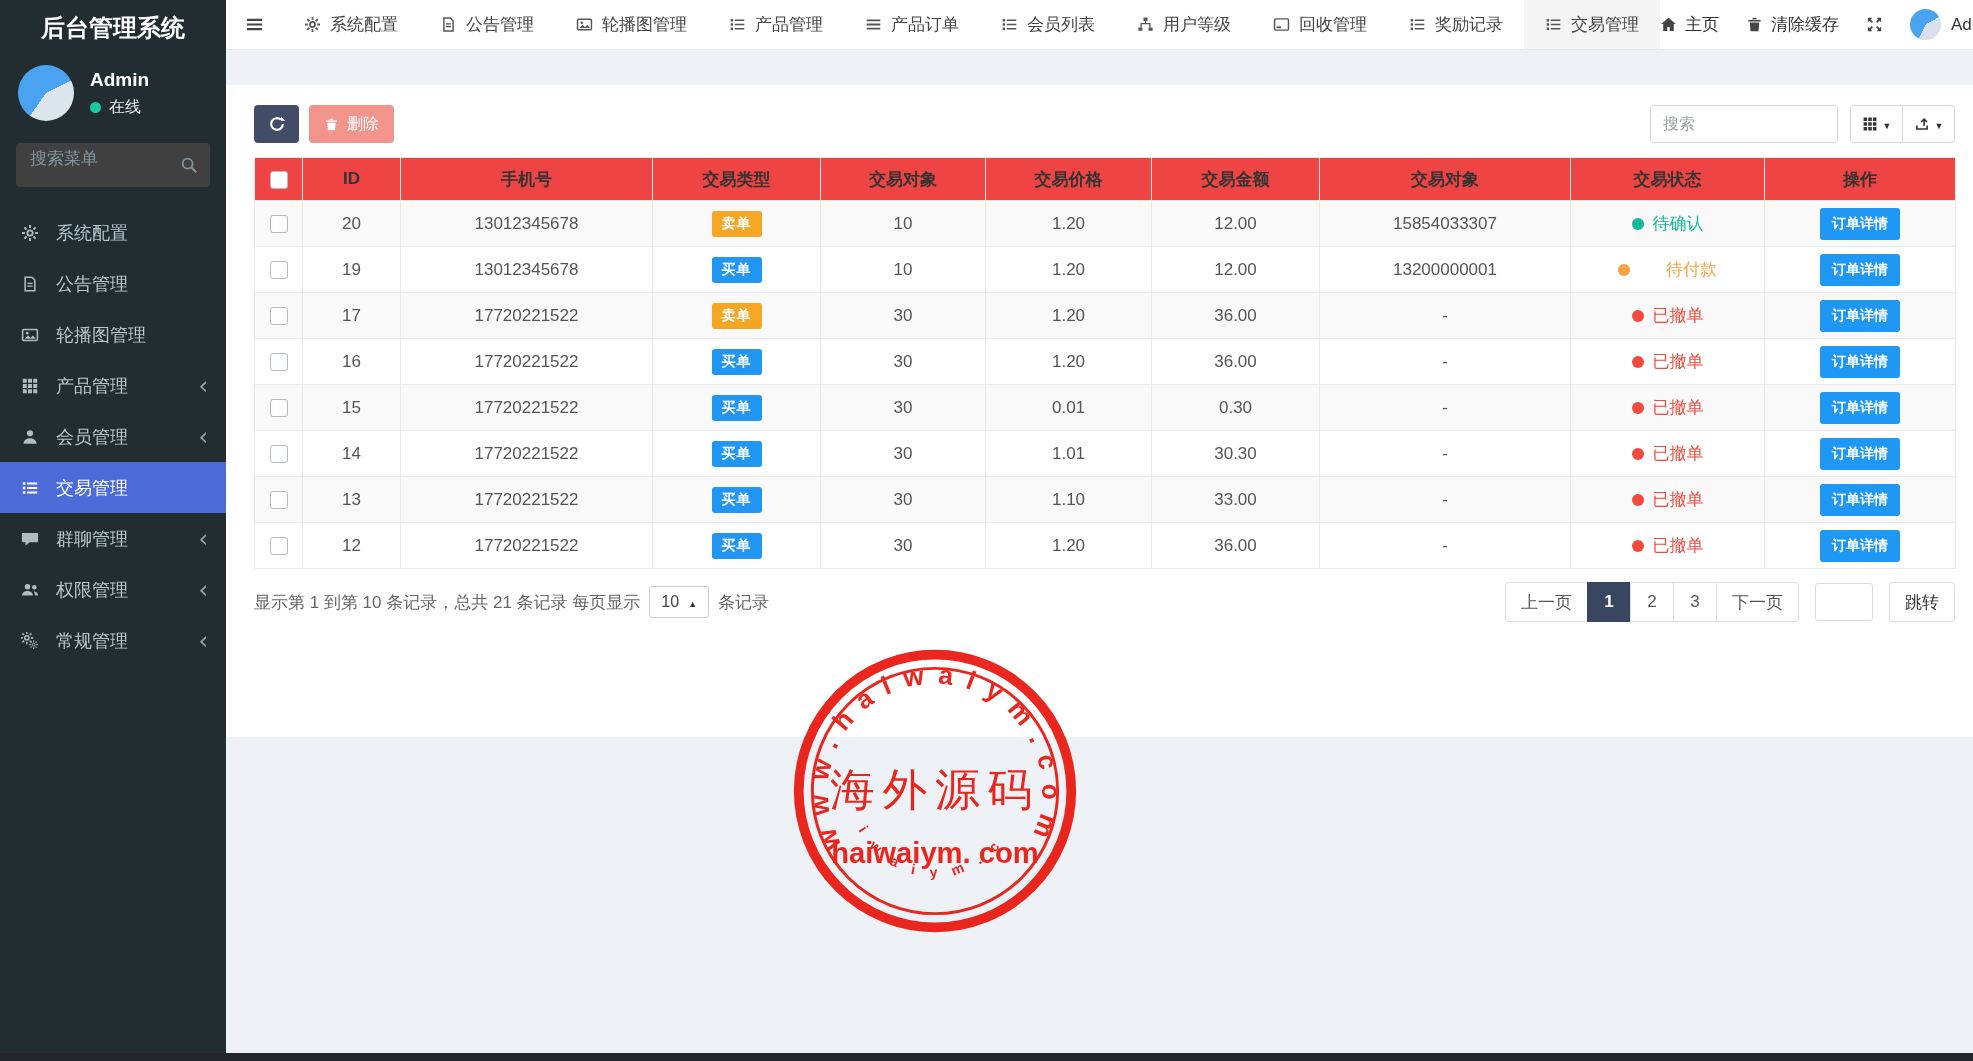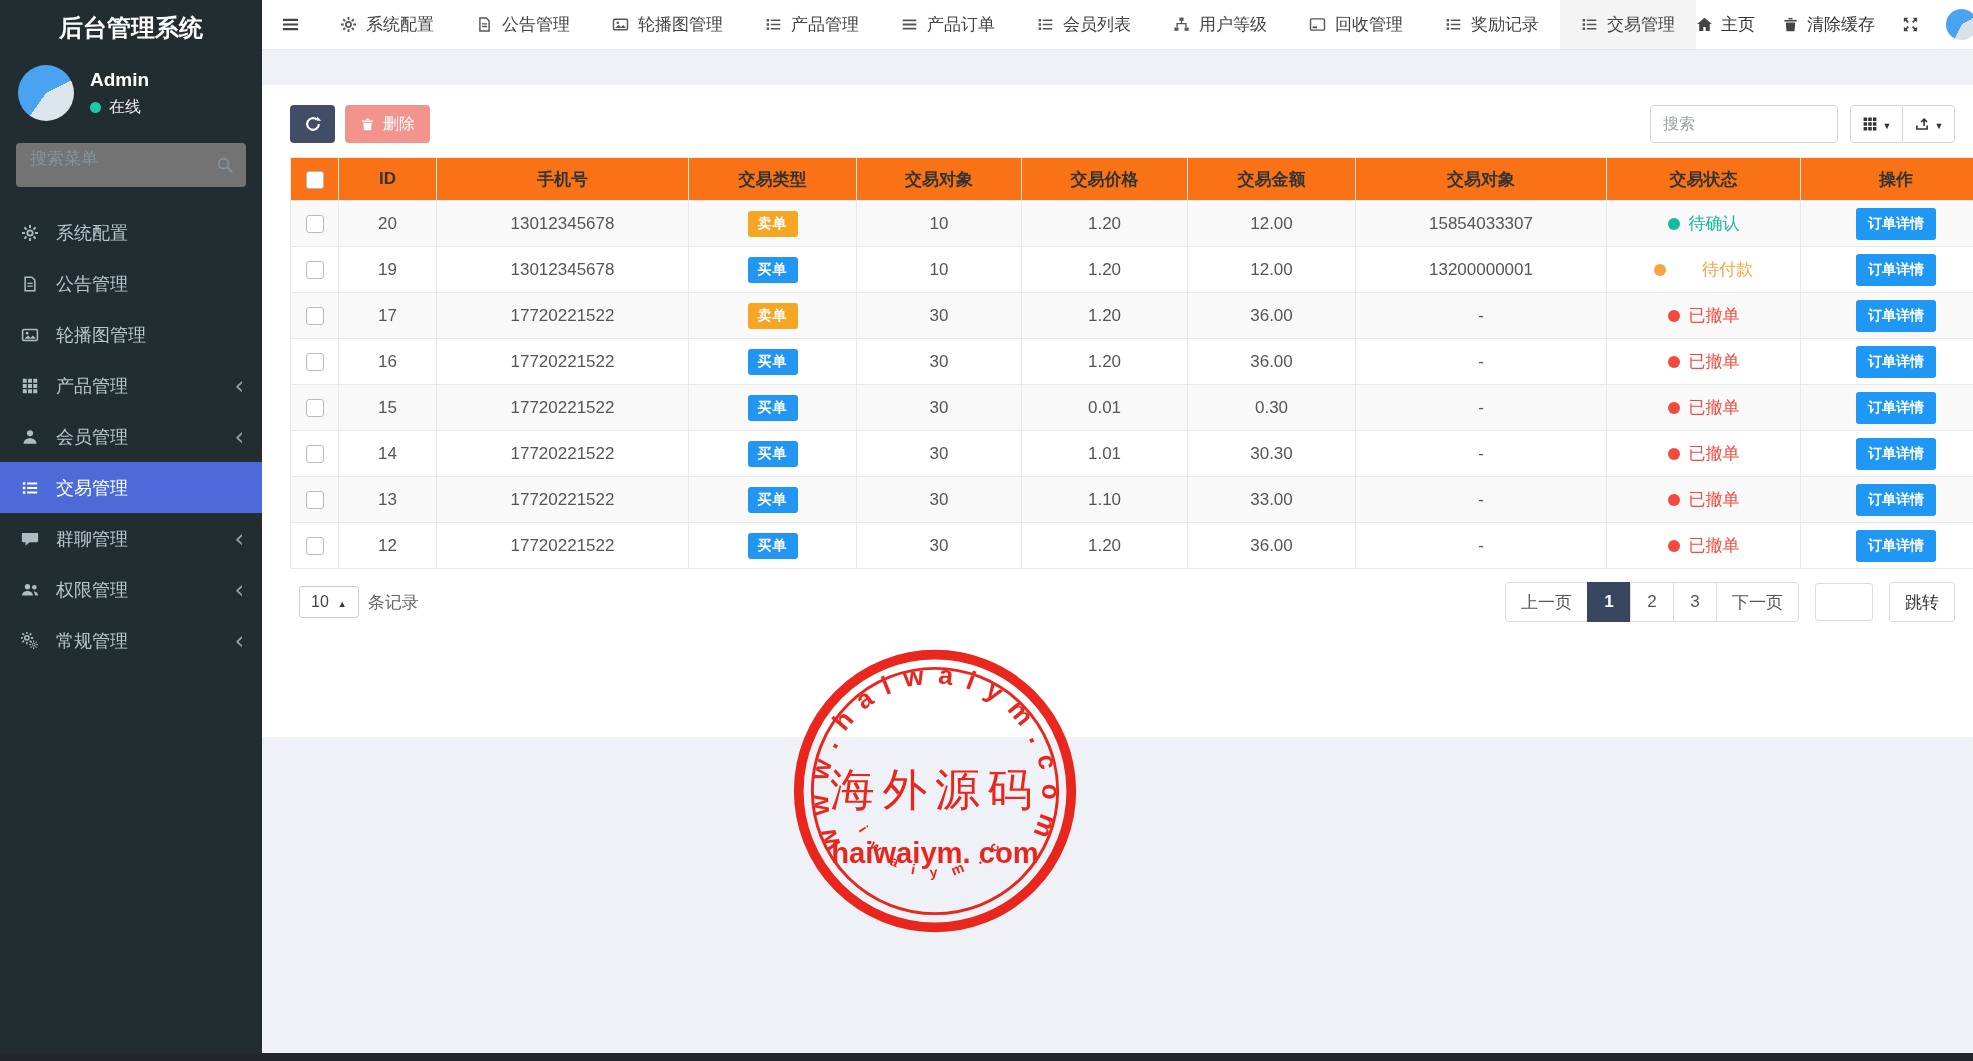--- a/index.html
+++ b/index.html
@@ -3,29 +3,29 @@
 <meta charset="utf-8">
 <style>
   * { margin:0; padding:0; box-sizing:border-box; }
   html,body { width:1973px; height:1061px; overflow:hidden; }
   body { font-family:"Liberation Sans","DejaVu Sans",sans-serif; background:#eef1f5; position:relative; }
   .icon svg { width:1em; height:1em; fill:currentColor; display:block; }
 
   .app { display:flex; height:1053px; }
 
   
-  .sidebar { width:262px; flex-shrink:0; background:var(--sidebar_bg,#222d32); color:#b8c7ce; }
+  .sidebar { width:226px; flex-shrink:0; background:var(--sidebar_bg,#222d32); color:#b8c7ce; }
   .brand { height:55px; line-height:55px; text-align:center; color:#fff; font-size:24px; font-weight:bold; }
   .userpanel { display:flex; align-items:center; gap:16px; padding:10px 18px 14px; }
   .avatar-big { width:56px; height:56px; border-radius:50%; background:conic-gradient(from 215deg,#4aa3f0 0 58%,#dde5ec 0); flex-shrink:0; }
   .uname { color:#fff; font-weight:bold; font-size:19px; margin-bottom:6px; }
   .ustatus { font-size:16px; color:#ececec; display:flex; align-items:center; gap:8px; }
   .odot { width:11px; height:11px; border-radius:50%; background:#1dc9a0; display:inline-block; }
   .sidesearch { margin:8px 16px 0; position:relative; }
-  .sidesearch input { width:100%; height:44px; background:#737373; border:none; border-radius:4px; color:#cfd8dc; font-size:17px; padding:0 40px 12px 14px; outline:none; }
+  .sidesearch input { width:100%; height:44px; background:#404040; border:none; border-radius:4px; color:#cfd8dc; font-size:17px; padding:0 40px 12px 14px; outline:none; }
   .sidesearch input::placeholder { color:#82959f; }
   .sidesearch .sicon { position:absolute; right:12px; top:13px; font-size:18px; color:#82959f; }
   .menu { margin-top:20px; }
   .mitem { height:51px; display:flex; align-items:center; padding:0 18px 0 21px; font-size:18px; color:#b8c7ce; cursor:pointer; }
   .mitem .micon { width:26px; font-size:18px; color:#aebdc4; flex-shrink:0; }
   .mitem .mlabel { margin-left:9px; }
   .mitem .marrow { margin-left:auto; font-size:24px; line-height:1; color:#93a3ab; visibility:hidden; font-family:"DejaVu Sans",sans-serif; }
   .mitem .marrow::after { content:"‹"; }
   .mitem[data-active="true"] { background:var(--accent,#4d6bd8); color:#fff; }
   .mitem[data-active="true"] .micon { color:#fff; }
@@ -61,21 +61,21 @@
   .btngroup { display:flex; margin-left:12px; }
   .btngroup .gbtn { width:53px; height:38px; background:#fff; border:1px solid #d6d6d6; display:flex; align-items:center; justify-content:center; gap:5px; color:#333; cursor:pointer; margin-left:-1px; }
   .btngroup .gbtn:first-child { border-radius:4px 0 0 4px; margin-left:0; }
   .btngroup .gbtn:last-child { border-radius:0 4px 4px 0; }
   .gbtn .icon { font-size:16px; }
   .caret-down::after { content:"▼"; font-size:9px; color:#333; }
 
   
   table { width:100%; border-collapse:collapse; table-layout:fixed; margin-top:14px; }
   th,td { border:1px solid #e9e9e9; text-align:center; font-size:17px; color:#555; height:46px; padding:0 4px; overflow:hidden; white-space:nowrap; }
-  thead th { background:#f97316; color:#333; font-weight:bold; height:43px;margin-left:24px; }
+  thead th { background:#ef4444; color:#333; font-weight:bold; height:43px;margin-left:24px; }
   tbody tr:nth-child(odd) { background:#f9f9f9; }
   .cb { width:18px; height:18px; border:1.5px solid #b3bac2; border-radius:3px; display:inline-block; background:#fff; vertical-align:middle; cursor:pointer; }
   .badge { display:inline-block; padding:4px 10px; border-radius:3px; color:#fff; font-size:14px; font-weight:bold; letter-spacing:1px; }
   .badge[data-type="sell"] { background:var(--badge_sell,#f5a623); }
   .badge[data-type="buy"]  { background:var(--badge_buy,#2196f3); }
   .status { display:inline-flex; align-items:center; gap:9px; font-size:17px; }
   .sdot { width:12px; height:12px; border-radius:50%; display:inline-block; }
   .status[data-status="pending"] { color:var(--status_pending,#1890ff); } .status[data-status="pending"] .sdot { background:var(--status_pending,#1890ff); }
   .status[data-status="confirm"] { color:var(--status_confirm,#16b999); } .status[data-status="confirm"] .sdot { background:var(--status_confirm,#16b999); }
   .status[data-status="unpaid"]  { color:var(--status_unpaid,#f7a543);gap:36px; } .status[data-status="unpaid"] .sdot  { background:var(--status_unpaid,#f7a543); }
@@ -592,20 +592,21 @@
                     <span>已撤单</span>
                   </span>
                 </td>
                 <td><button class="dbtn">订单详情</button></td>
               </tr>
             </tbody>
         </table>
 
         <div class="tfooter">
           <div class="summary">
+            <span>显示第 1 到第 10 条记录，总共 21 条记录 每页显示</span>
             <span class="perpage">
               <span>10</span>
               <span class="caret-up"></span>
             </span>
             <span>条记录</span>
           </div>
           <div class="pager">
             <div class="pages">
 
                 <button class="page">上一页</button>

